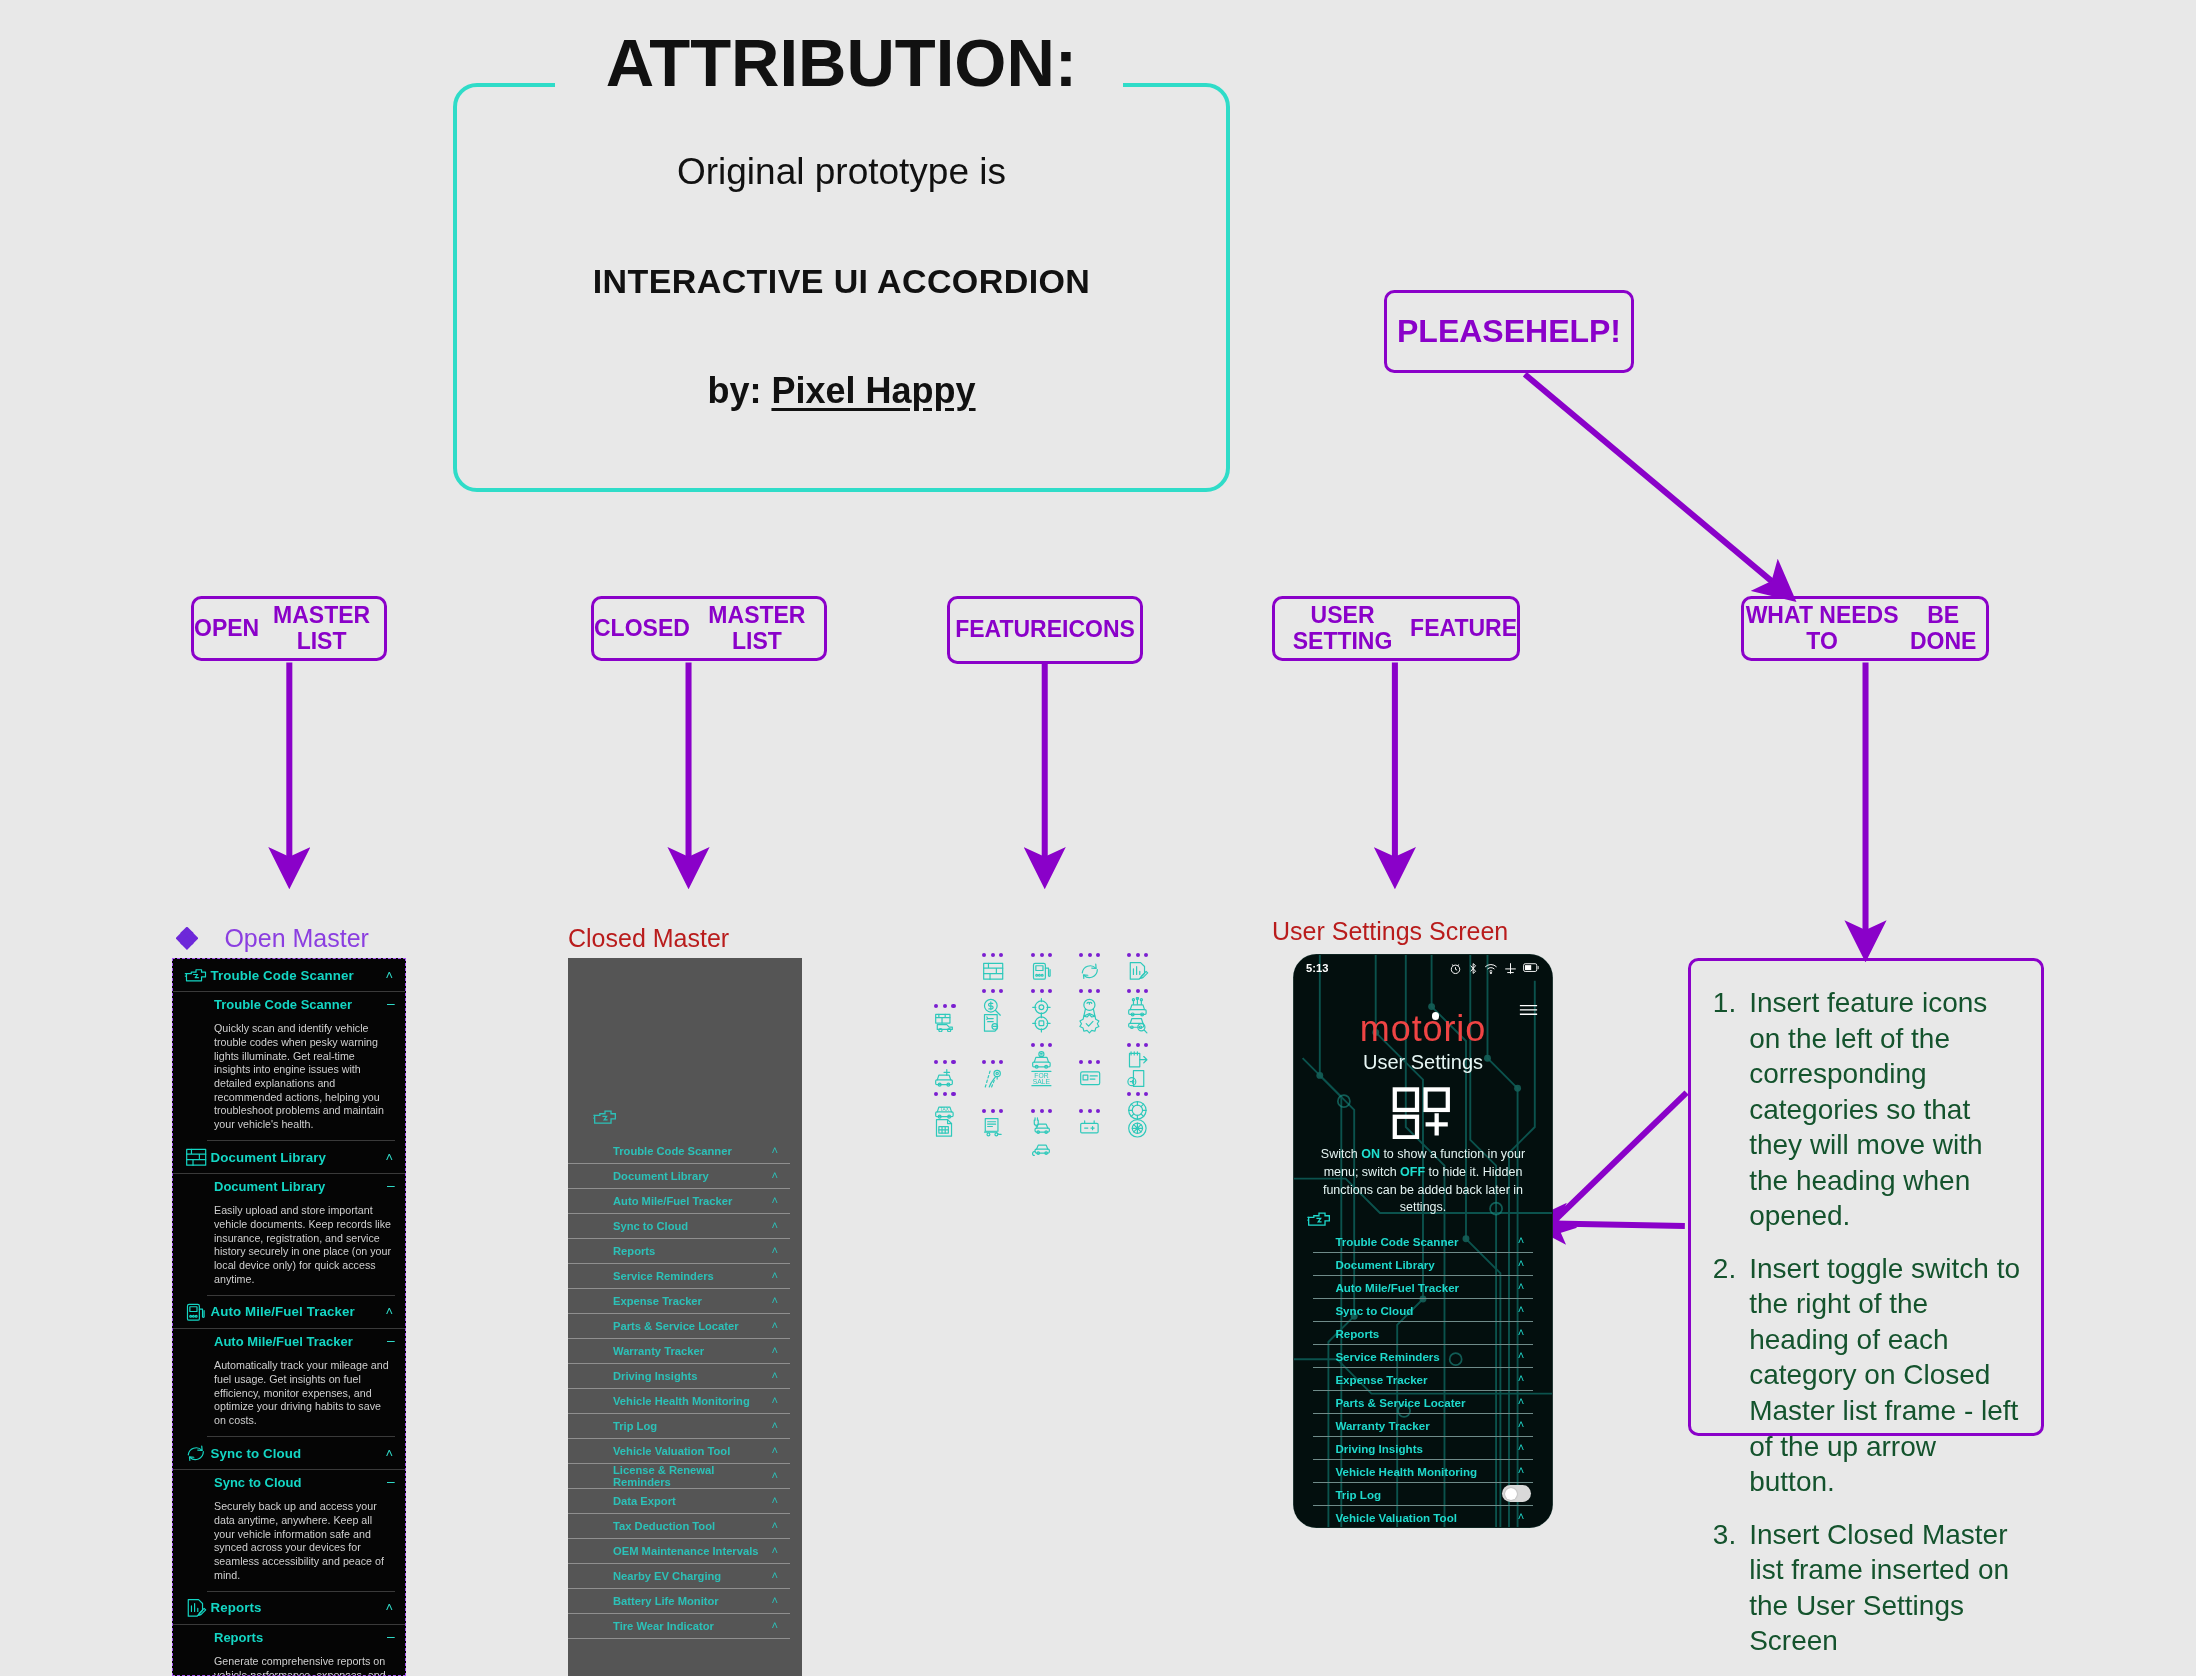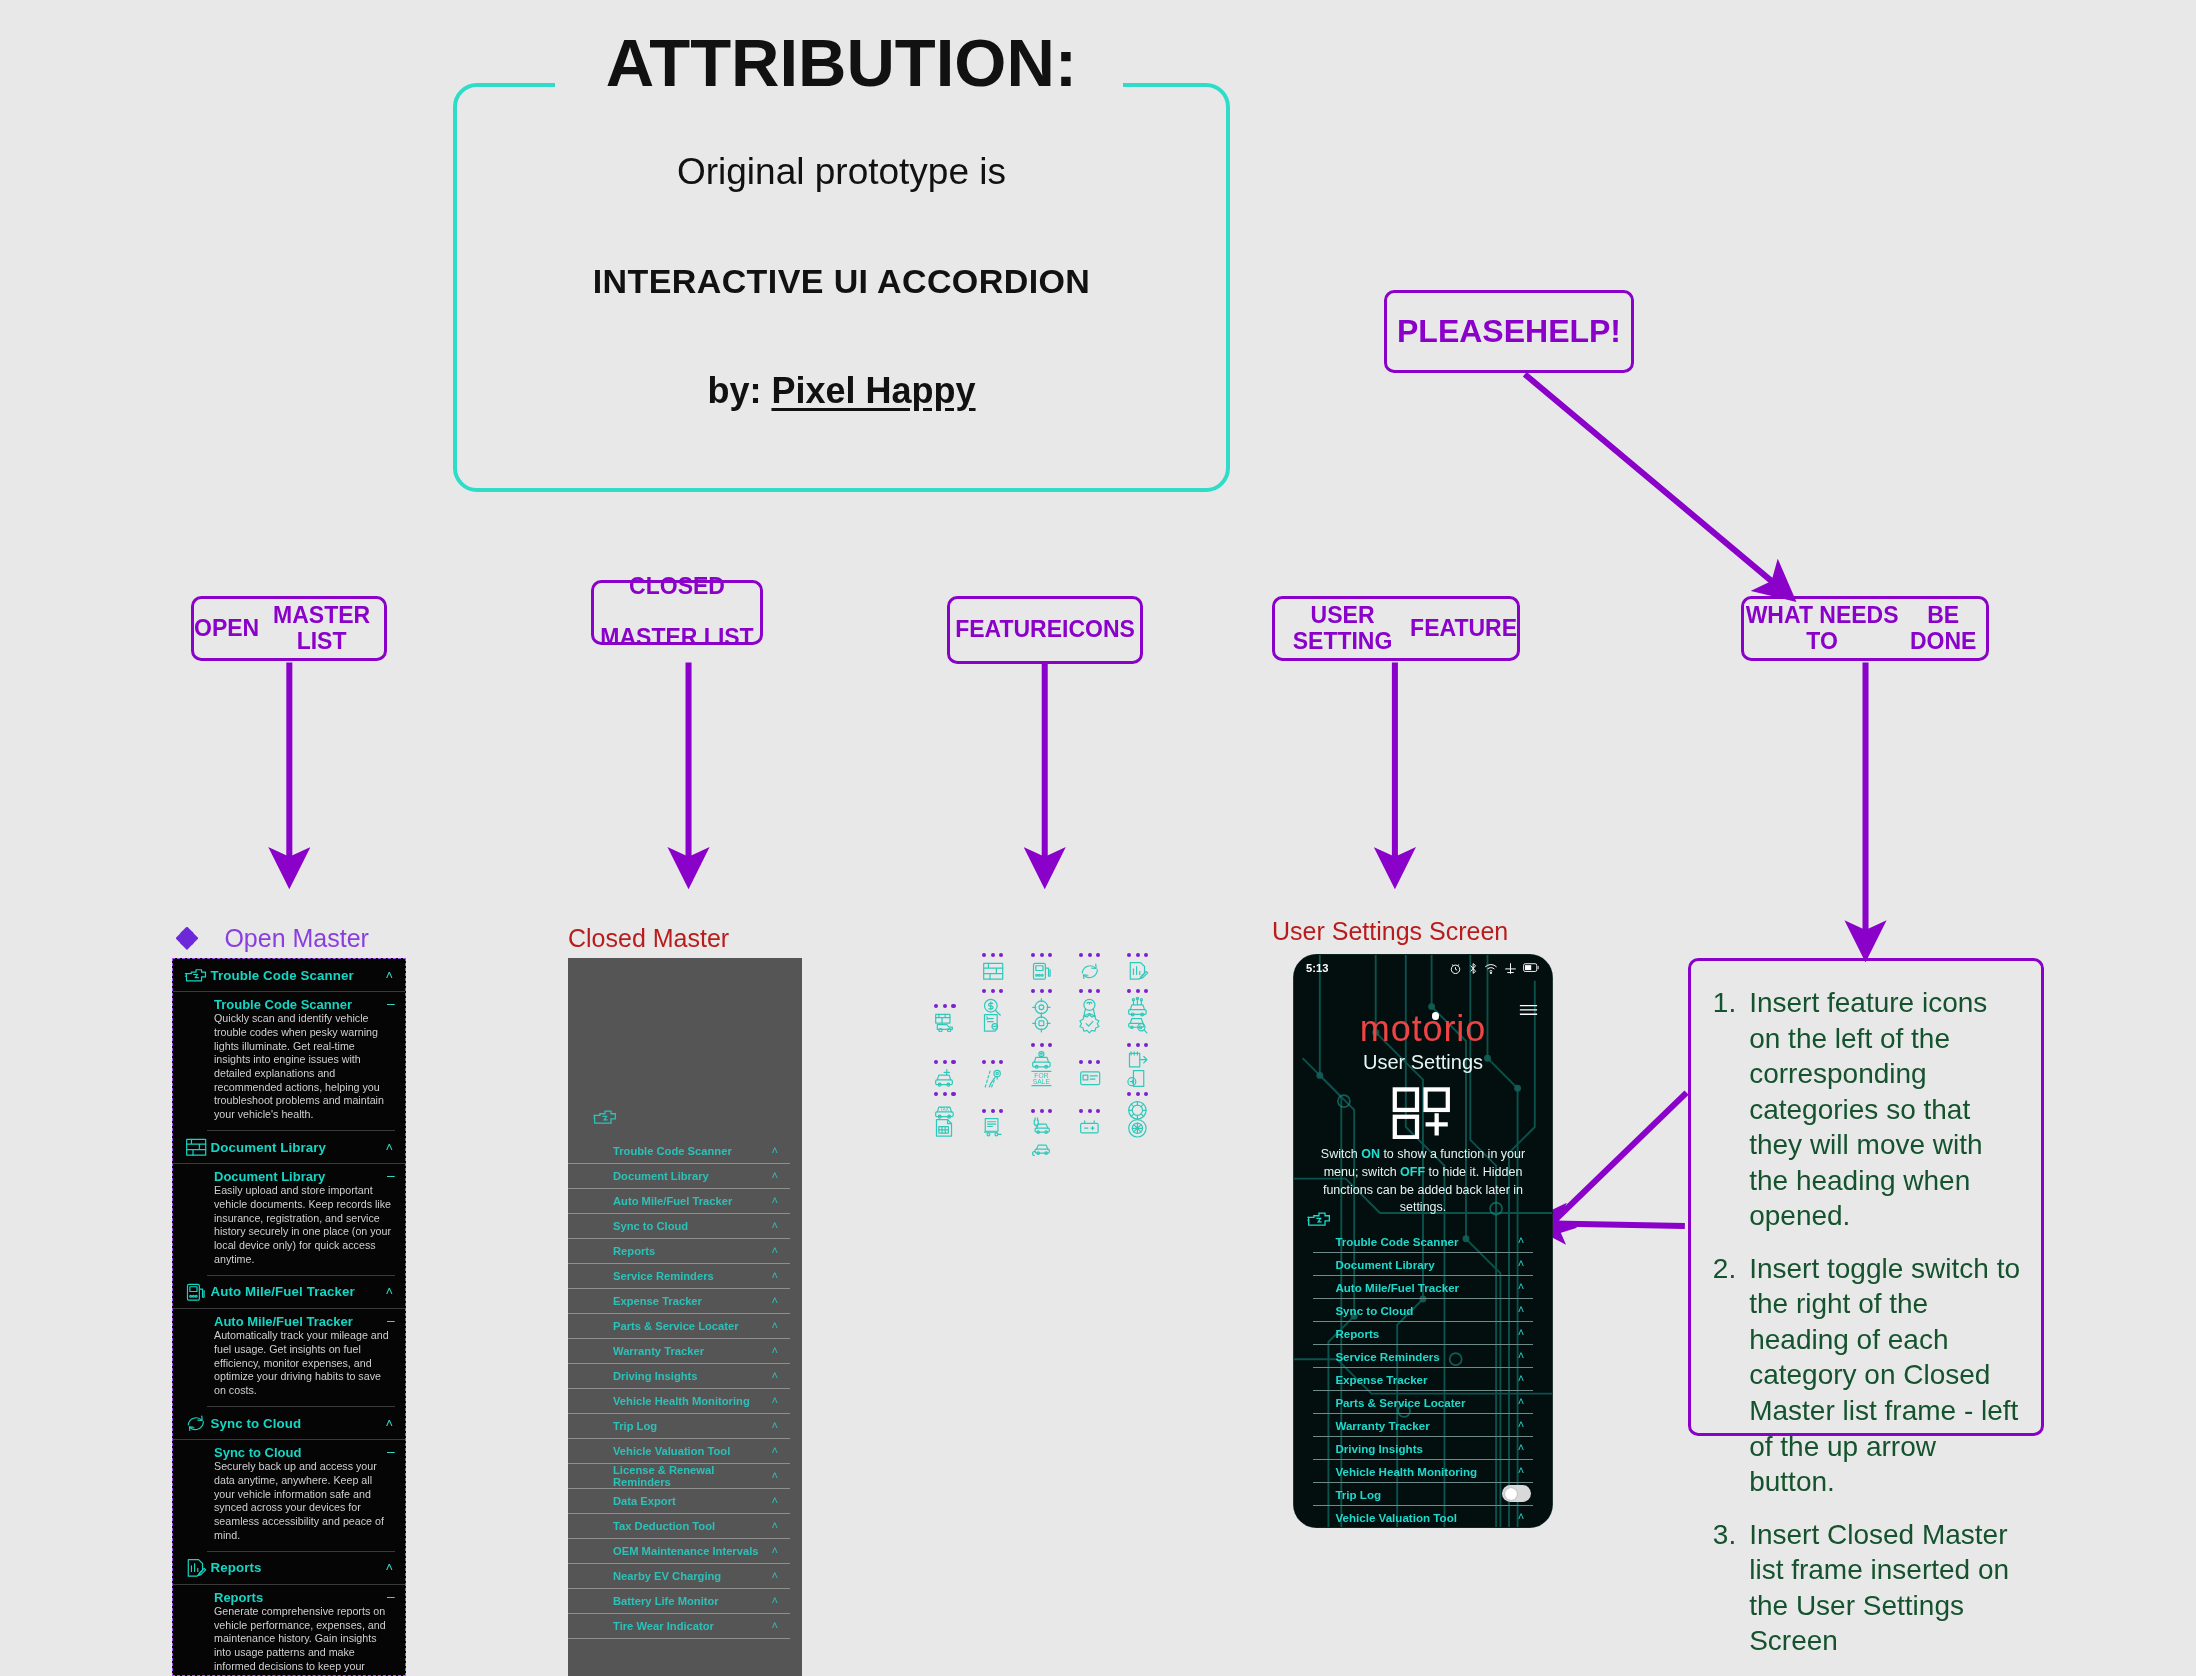--- a/index.html
+++ b/index.html
@@ -37,21 +37,21 @@
   
   .callout{
     border:3.4px solid #8a01c9;border-radius:10.3px;box-sizing:border-box;
     color:#8a01c9;font-weight:bold;text-align:center;
     display:flex;align-items:center;justify-content:center;
     line-height:1.12;background:transparent;
   }
   #please-help-box{left:1384px;top:290px;width:250px;height:83px;font-size:32px;}
   .label-box{font-size:23px;}
   #label-open-master{left:191px;top:596px;width:196px;height:65px;}
-  #label-closed-master{left:591px;top:580px;width:172px;height:65px;flex-direction:column;}
+  #label-closed-master{left:591px;top:596px;width:236px;height:65px;}
   #label-feature-icons{left:947px;top:596px;width:196px;height:68px;}
   #label-user-setting{left:1272px;top:596px;width:248px;height:65px;}
   #label-what-needs{left:1741px;top:596px;width:248px;height:65px;}
 
   #todo-box{
     left:1688px;top:958px;width:356px;height:478px;
     border:3.4px solid #8a01c9;border-radius:10.3px;box-sizing:border-box;
   }
   #todo-list{
     margin:0;padding:24px 19px 0 53px;color:#14532d;font-size:28px;line-height:1.27;
@@ -81,21 +81,21 @@
   }
   .om-head .om-icon{width:29px;flex:0 0 29px;display:flex;align-items:center;justify-content:center;}
   .om-head .om-title{
     color:#14d6c4;font-weight:bold;font-size:13.3px;flex:1;letter-spacing:0.1px;
   }
   .om-head .om-caret{color:#2fd9c6;font-size:13px;line-height:1;}
   .om-body{padding:5.2px 10.3px 8.6px 41px;}
   .om-body-row{display:flex;align-items:flex-start;}
   .om-sub{color:#14d6c4;font-weight:bold;font-size:13px;flex:1;}
   .om-minus{color:#2fd9c6;font-size:13.8px;line-height:1;}
-  .om-desc{color:#cfcfcf;font-size:10.7px;line-height:1.28;margin-top:0;padding-right:3.4px;}
+  .om-desc{color:#cfcfcf;font-size:10.7px;line-height:1.28;margin-top:10px;padding-right:3.4px;}
   .om-rule{height:0.9px;background:#3a3a3a;margin:0 10.3px 0 34px;}
 
   
   #closed-master-panel{
     left:568px;top:958px;width:234px;height:718px;
     background:#555555;box-sizing:border-box;overflow:hidden;
   }
   #cm-icon{position:absolute;left:24px;top:148px;}
   #cm-list{position:absolute;left:0;top:181px;width:222px;}
   .cm-row{

